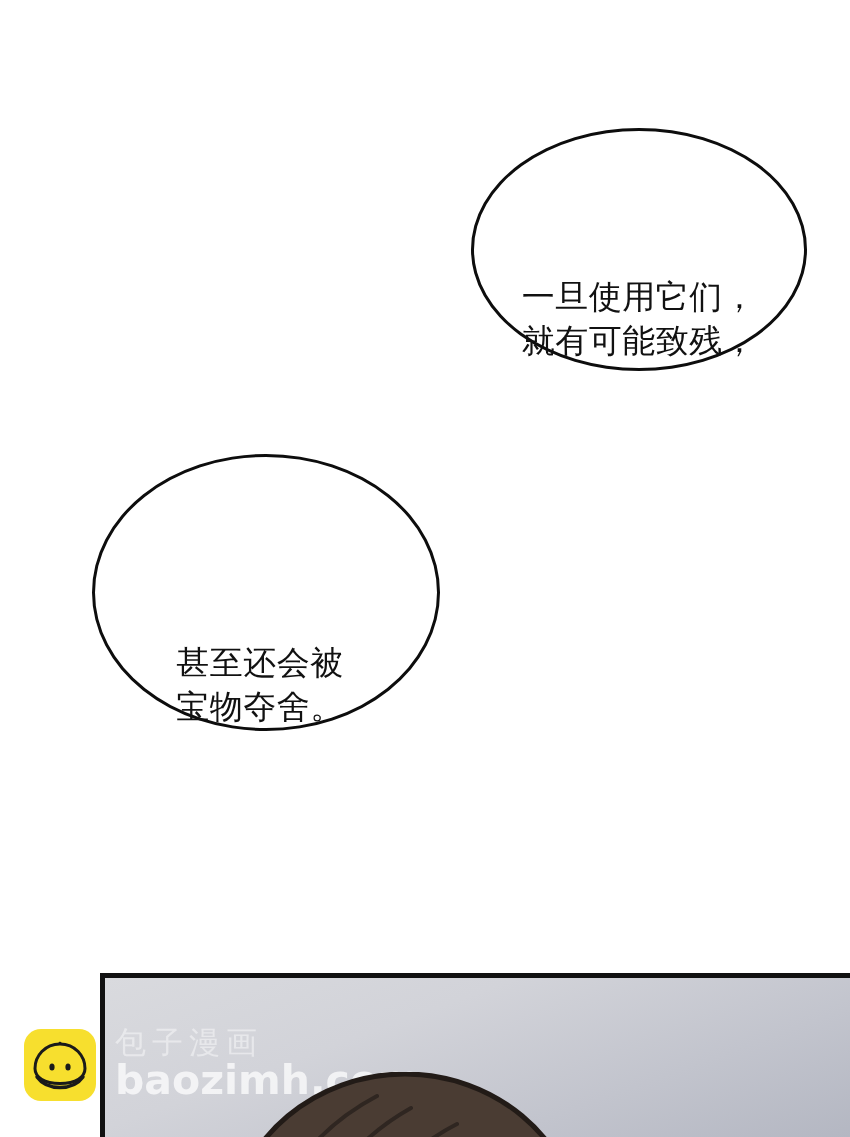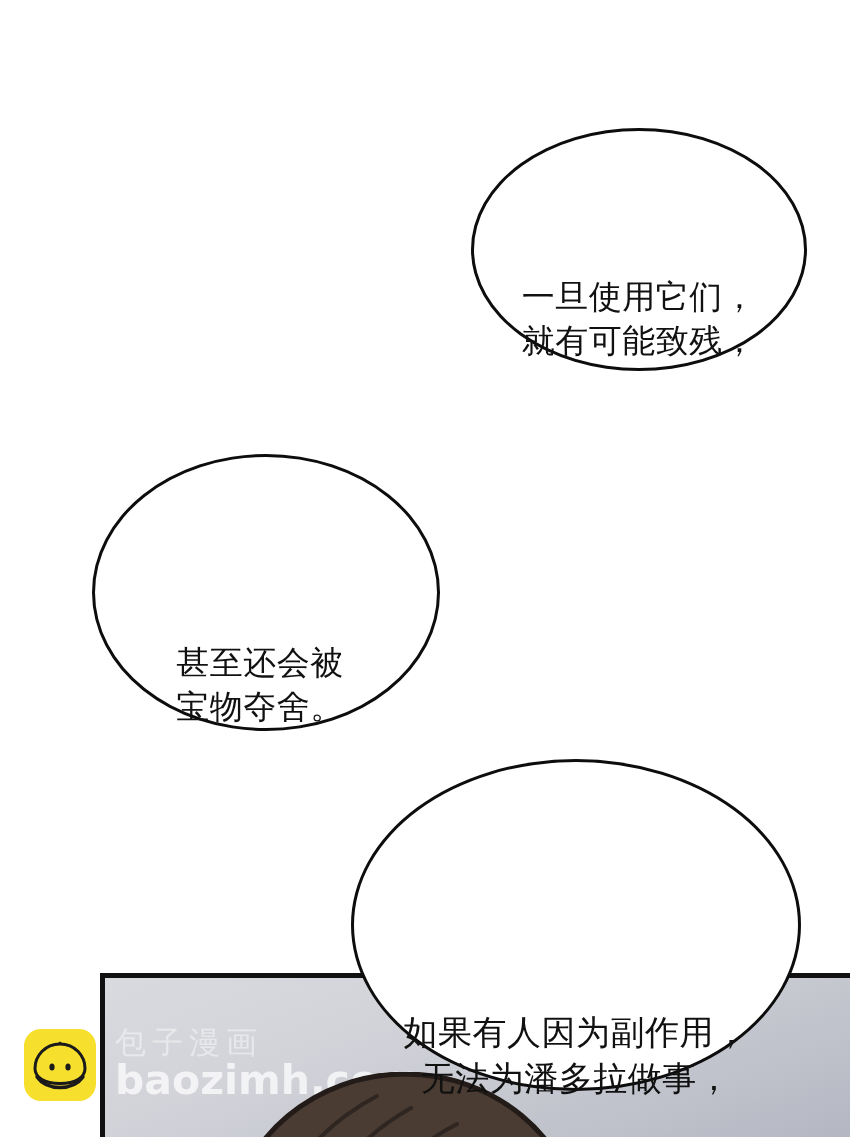--- a/index.html
+++ b/index.html
@@ -181,24 +181,20 @@
   <div class="bubble" id="bubble-1">
     <div class="bubble-text">一旦使用它们，
 就有可能致残，</div>
   </div>
 
   <div class="bubble" id="bubble-2">
     <div class="bubble-text">甚至还会被
 宝物夺舍。</div>
   </div>
 
-  <div class="bubble" id="bubble-3">
-    <div class="bubble-text">如果有人因为副作用，
-无法为潘多拉做事，</div>
-  </div>
 
   <div class="logo-badge">
     <svg width="58" height="54" viewBox="0 0 58 54">
       <path d="M29,5 C30.5,8 32.5,11 35,13.5 M29,5 C28,9 27,12.5 25,15.5 M29,5 C31.5,9.5 34.5,13 38.5,16 M29,5 C26,9.5 23,13 19.5,16" fill="none" stroke="#1a1a1a" stroke-width="2.6" stroke-linecap="round"></path>
       <path d="M29,6 C14,6 4,18 4,30.5 C4,39 13,45.5 29,45.5 C45,45.5 54,39 54,30.5 C54,18 44,6 29,6 Z" fill="#F7DF2E" stroke="#1a1a1a" stroke-width="3"></path>
       <path d="M6,39 C11,46 19,49.5 29,49.5 C39,49.5 47,46 52,39" fill="none" stroke="#1a1a1a" stroke-width="3.4" stroke-linecap="round"></path>
       <ellipse cx="21" cy="29" rx="2.6" ry="3.6" fill="#1a1a1a"></ellipse>
       <ellipse cx="37" cy="29" rx="2.6" ry="3.6" fill="#1a1a1a"></ellipse>
     </svg>
   </div>

